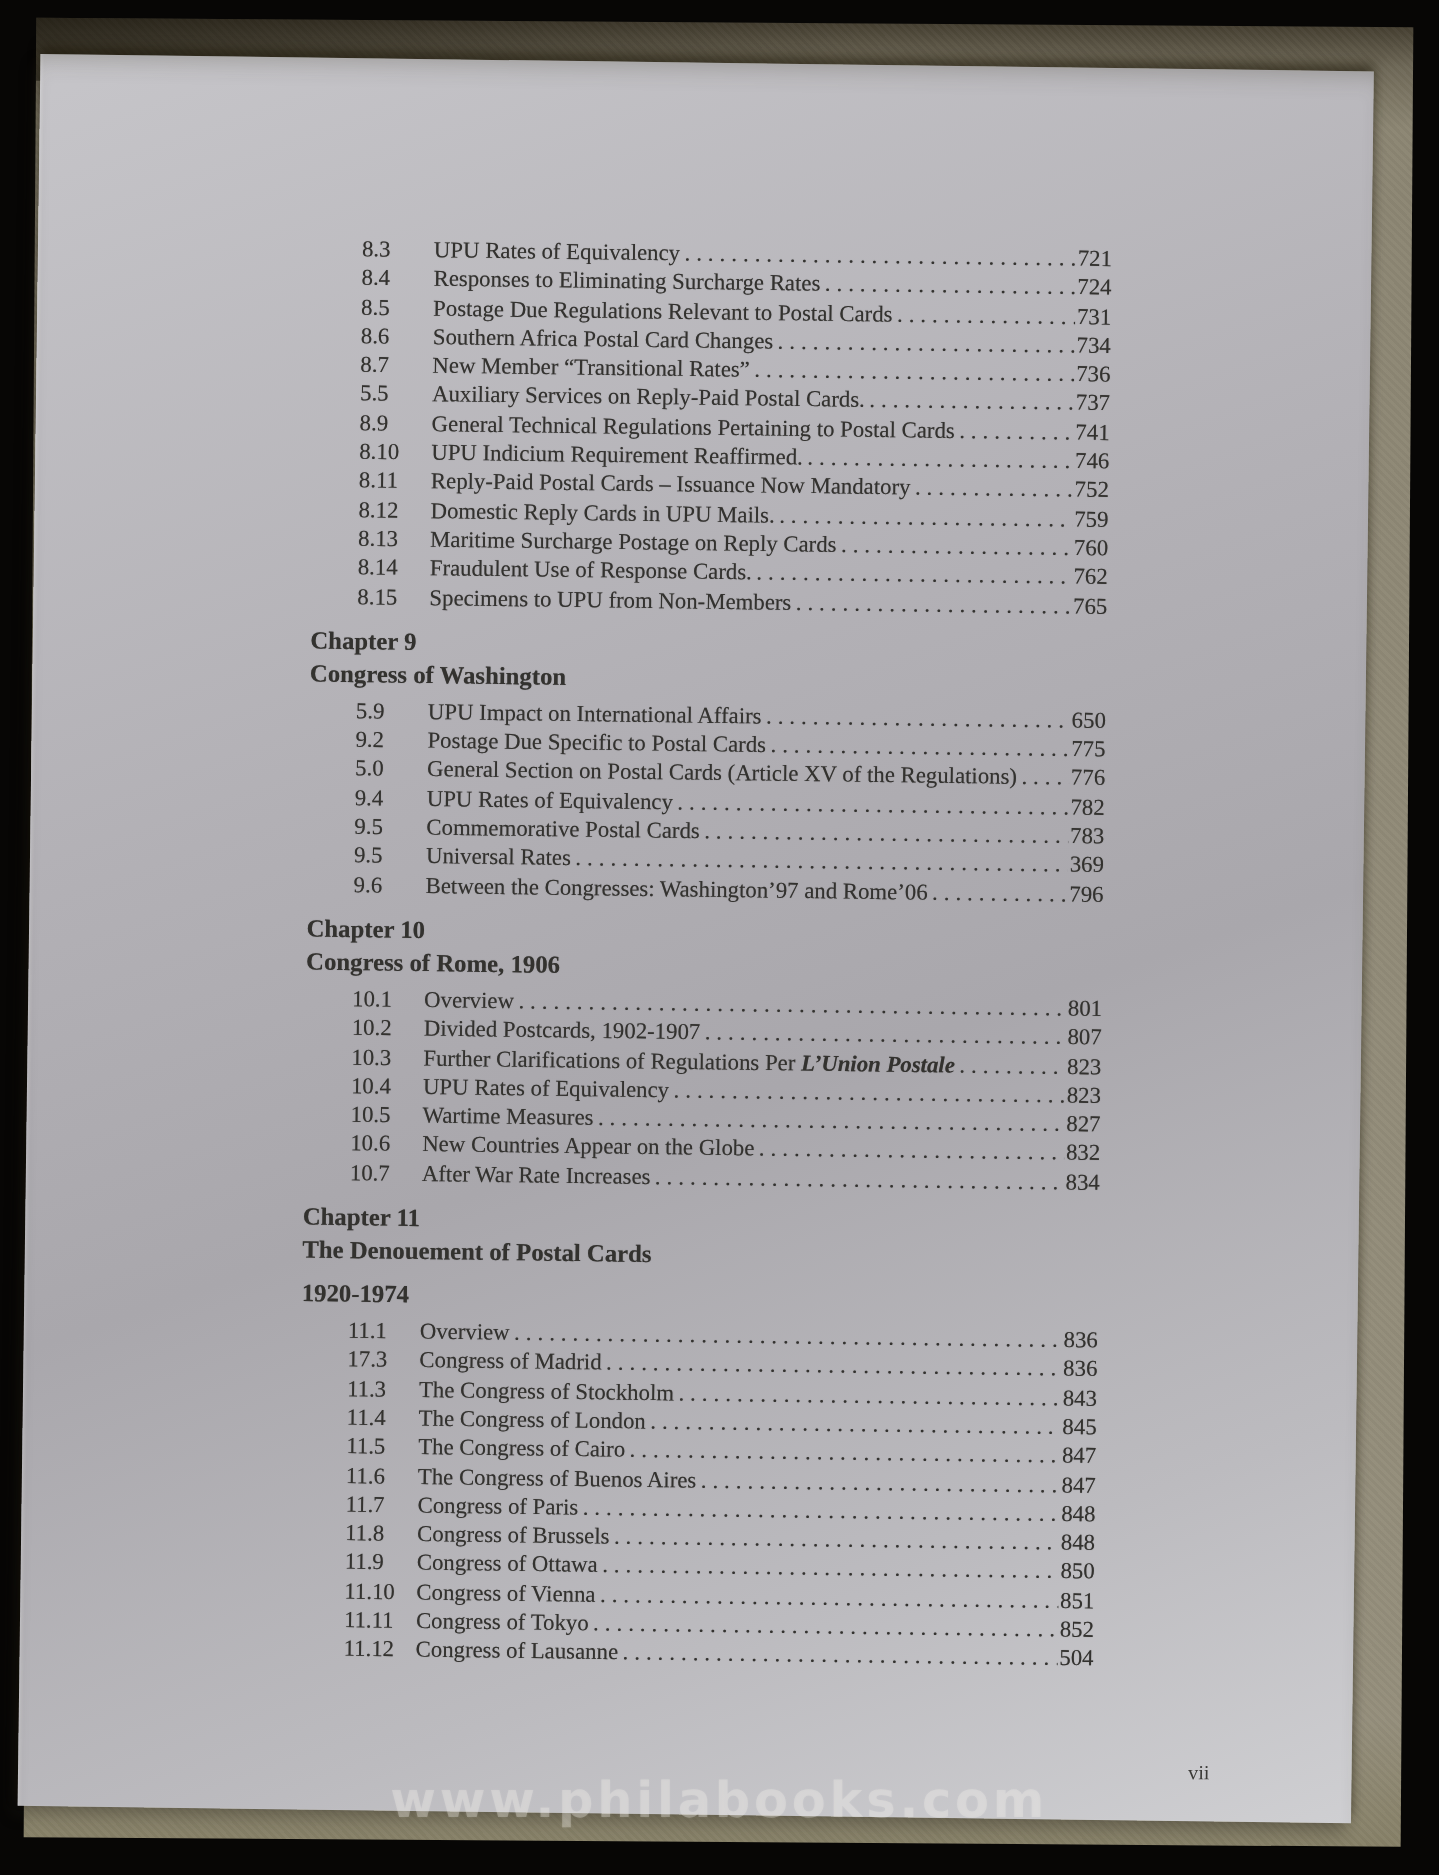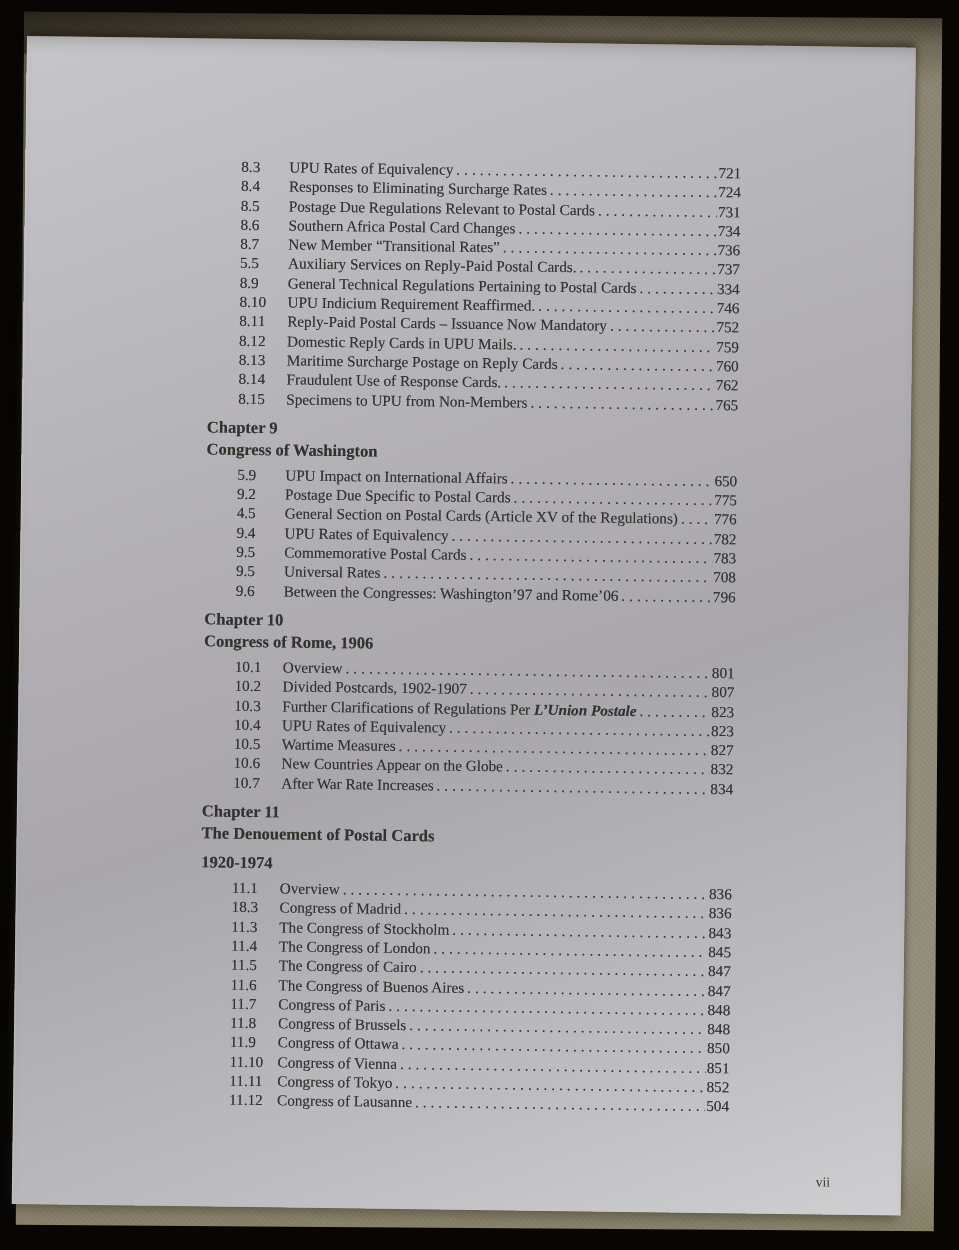--- a/index.html
+++ b/index.html
@@ -55,21 +55,21 @@
   .num{flex:0 0 48px;}
   .title{flex:0 0 auto;white-space:nowrap;}
   .title em{font-style:italic;font-weight:bold;}
   .leader{
     flex:1 1 0;min-width:0;overflow:hidden;white-space:nowrap;
     letter-spacing:4px;margin:0 1px 0 3px;
   }
   .pg{flex:0 0 auto;}
 
   .folio{
-    position:absolute;left:758px;top:1128px;width:60px;text-align:right;
+    position:absolute;left:780px;top:1128px;width:60px;text-align:left;
     font-size:13.5px;color:#3b3a37;
   }
 
   .watermark{
     position:absolute;left:0;right:0;top:1183px;z-index:9;text-align:center;
     font-family:"DejaVu Sans","Liberation Sans",sans-serif;
     font-weight:bold;font-size:33px;line-height:1;letter-spacing:2.5px;
     color:var(--watermark);
     text-shadow:0 0 2px rgba(255,255,255,0.10);
   }
@@ -118,21 +118,21 @@
             <div class="row">
               <span class="num">5.5</span>
               <span class="title">Auxiliary Services on Reply-Paid Postal Cards.</span>
               <span class="leader">........................................................................................................................</span>
               <span class="pg">737</span>
             </div>
             <div class="row">
               <span class="num">8.9</span>
               <span class="title">General Technical Regulations Pertaining to Postal Cards</span>
               <span class="leader">........................................................................................................................</span>
-              <span class="pg">334</span>
+              <span class="pg">741</span>
             </div>
             <div class="row">
               <span class="num">8.10</span>
               <span class="title">UPU Indicium Requirement Reaffirmed.</span>
               <span class="leader">........................................................................................................................</span>
               <span class="pg">746</span>
             </div>
             <div class="row">
               <span class="num">8.11</span>
               <span class="title">Reply-Paid Postal Cards – Issuance Now Mandatory</span>
@@ -175,42 +175,42 @@
               <span class="leader">........................................................................................................................</span>
               <span class="pg">650</span>
             </div>
             <div class="row">
               <span class="num">9.2</span>
               <span class="title">Postage Due Specific to Postal Cards</span>
               <span class="leader">........................................................................................................................</span>
               <span class="pg">775</span>
             </div>
             <div class="row">
-              <span class="num">4.5</span>
+              <span class="num">5.0</span>
               <span class="title">General Section on Postal Cards (Article XV of the Regulations)</span>
               <span class="leader">........................................................................................................................</span>
               <span class="pg">776</span>
             </div>
             <div class="row">
               <span class="num">9.4</span>
               <span class="title">UPU Rates of Equivalency</span>
               <span class="leader">........................................................................................................................</span>
               <span class="pg">782</span>
             </div>
             <div class="row">
               <span class="num">9.5</span>
               <span class="title">Commemorative Postal Cards</span>
               <span class="leader">........................................................................................................................</span>
               <span class="pg">783</span>
             </div>
             <div class="row">
               <span class="num">9.5</span>
               <span class="title">Universal Rates</span>
               <span class="leader">........................................................................................................................</span>
-              <span class="pg">708</span>
+              <span class="pg">369</span>
             </div>
             <div class="row">
               <span class="num">9.6</span>
               <span class="title">Between the Congresses: Washington’97 and Rome’06</span>
               <span class="leader">........................................................................................................................</span>
               <span class="pg">796</span>
             </div>
           </div>
         </div>
         <div class="section">
@@ -266,21 +266,21 @@
           <div class="chapter-line">The Denouement of Postal Cards</div>
           <div class="chapter-line chapter-line-3">1920-1974</div>
           <div class="entries">
             <div class="row">
               <span class="num">11.1</span>
               <span class="title">Overview</span>
               <span class="leader">........................................................................................................................</span>
               <span class="pg">836</span>
             </div>
             <div class="row">
-              <span class="num">18.3</span>
+              <span class="num">17.3</span>
               <span class="title">Congress of Madrid</span>
               <span class="leader">........................................................................................................................</span>
               <span class="pg">836</span>
             </div>
             <div class="row">
               <span class="num">11.3</span>
               <span class="title">The Congress of Stockholm</span>
               <span class="leader">........................................................................................................................</span>
               <span class="pg">843</span>
             </div>
@@ -336,13 +336,14 @@
               <span class="num">11.12</span>
               <span class="title">Congress of Lausanne</span>
               <span class="leader">........................................................................................................................</span>
               <span class="pg">504</span>
             </div>
           </div>
         </div>
       </div>
     <div class="folio">vii</div>
   </div>
+  <div class="watermark">www.philabooks.com</div>
 </div>
 
 </body></html>

